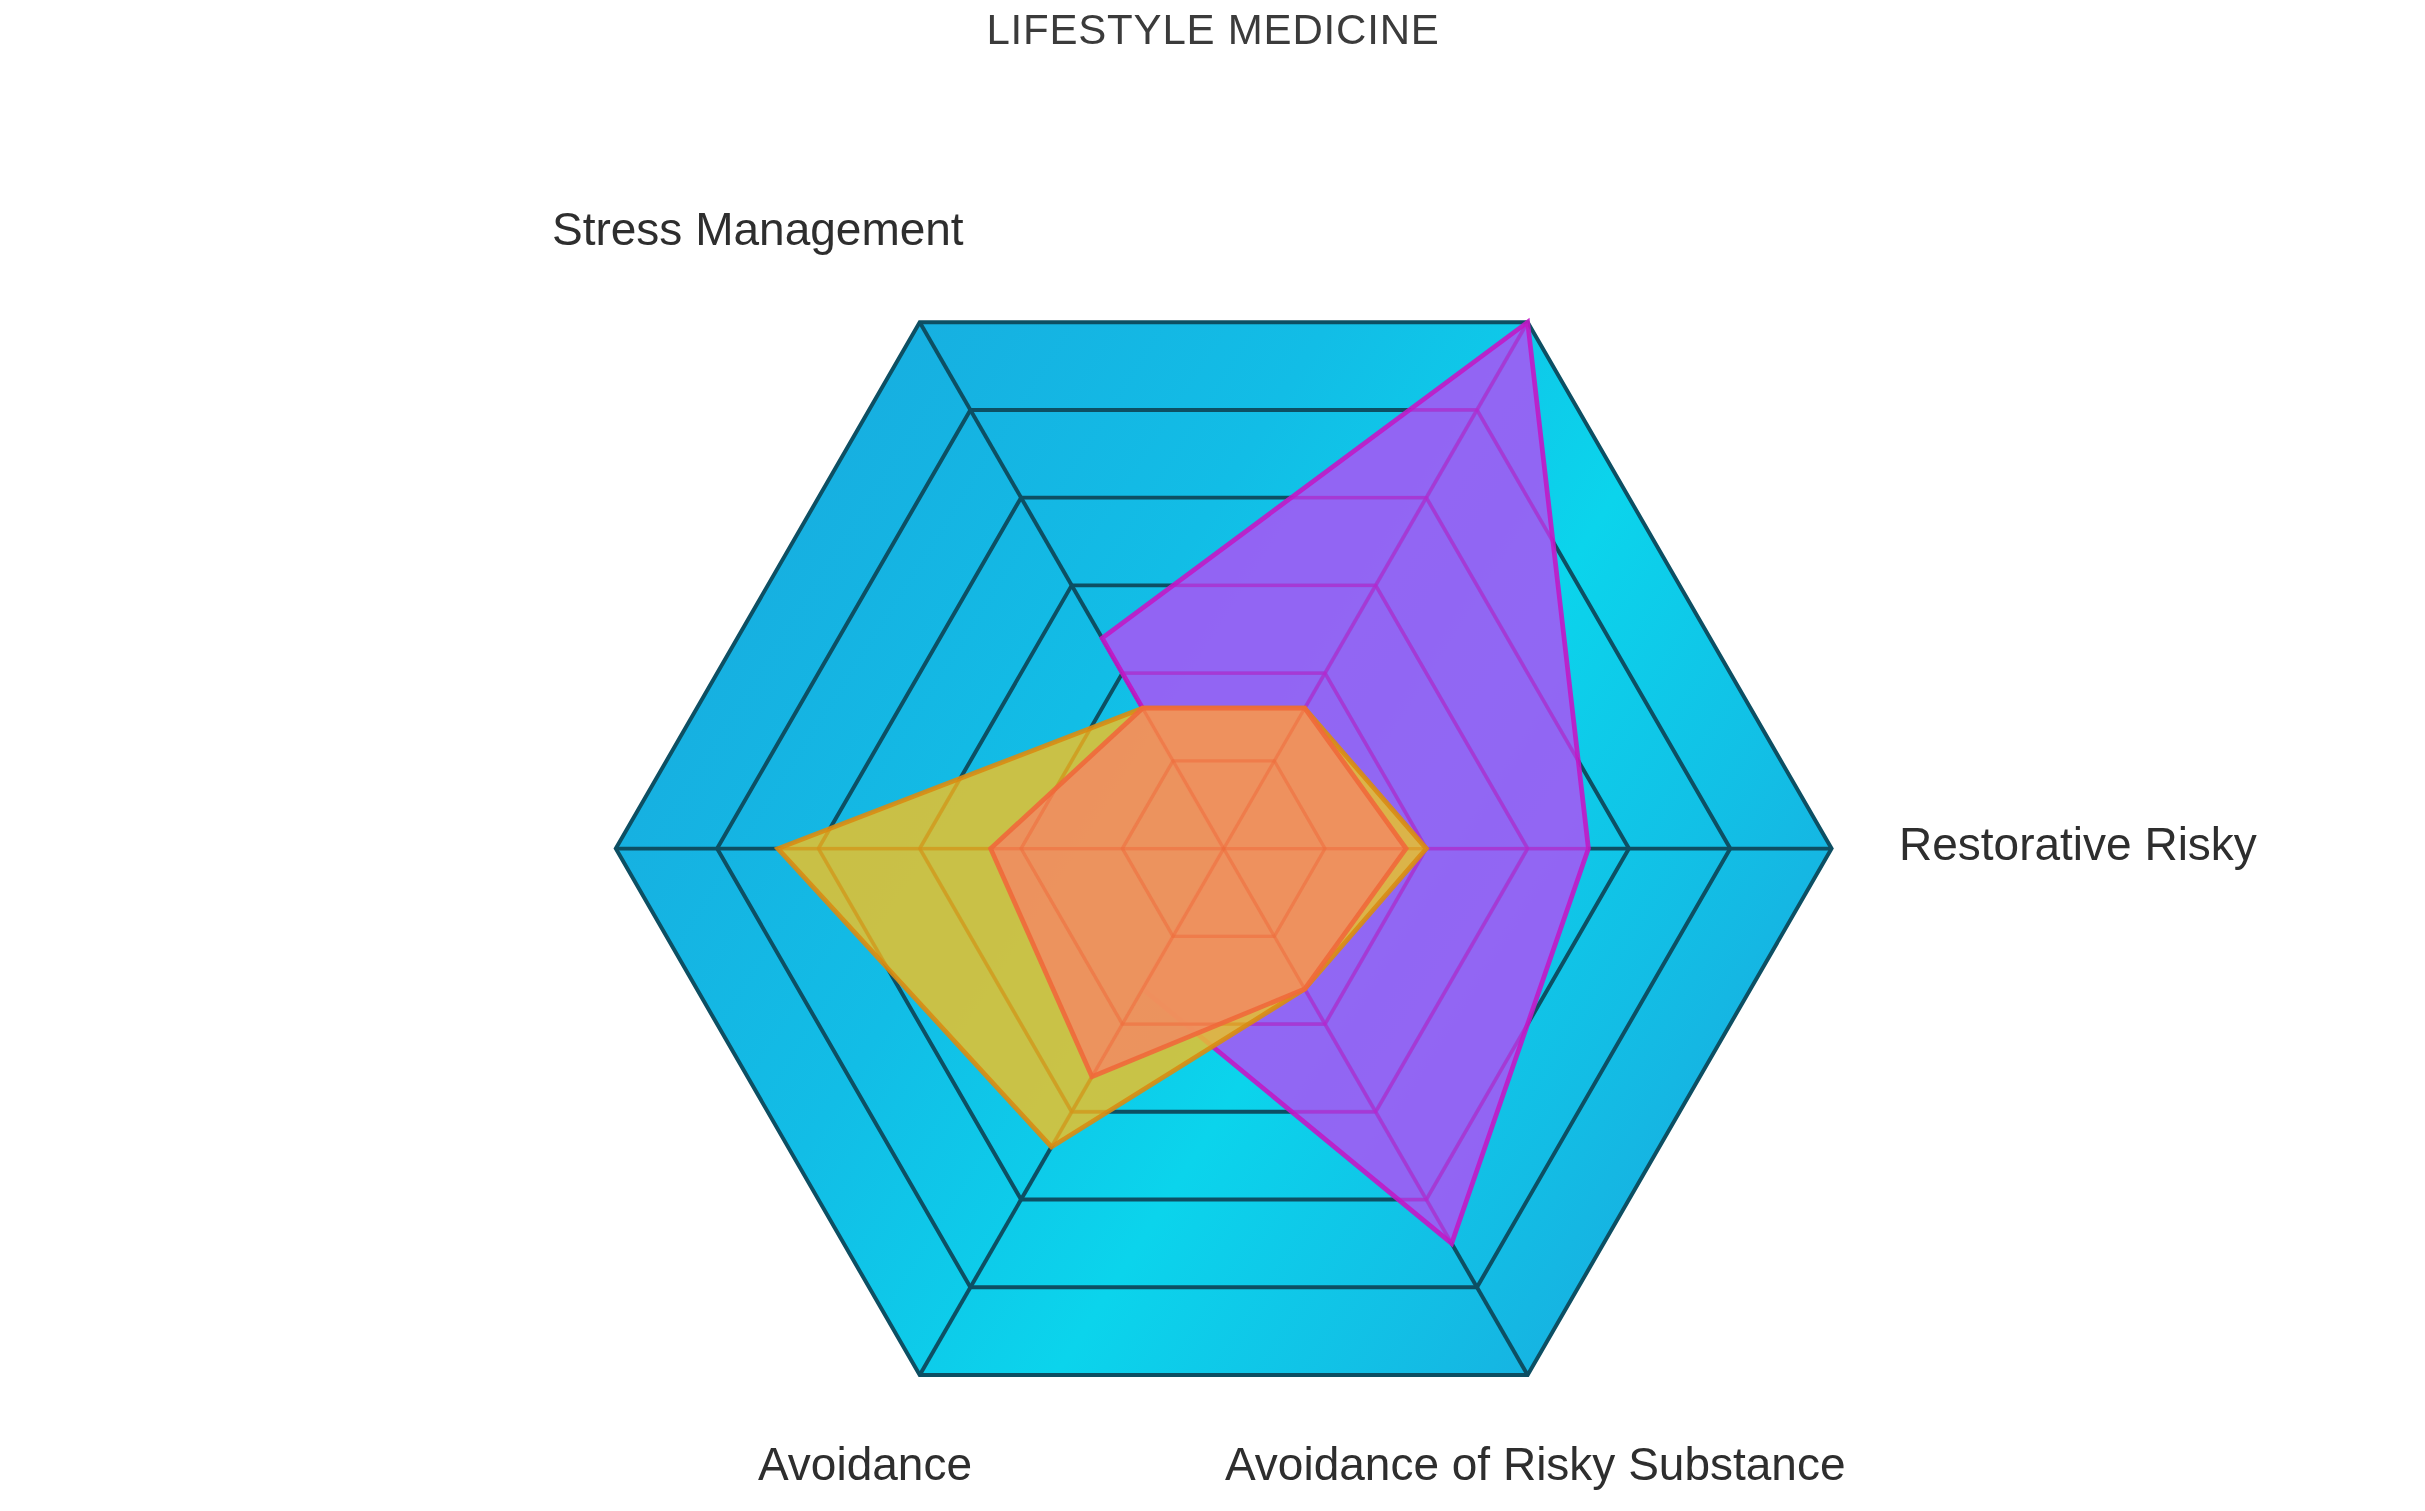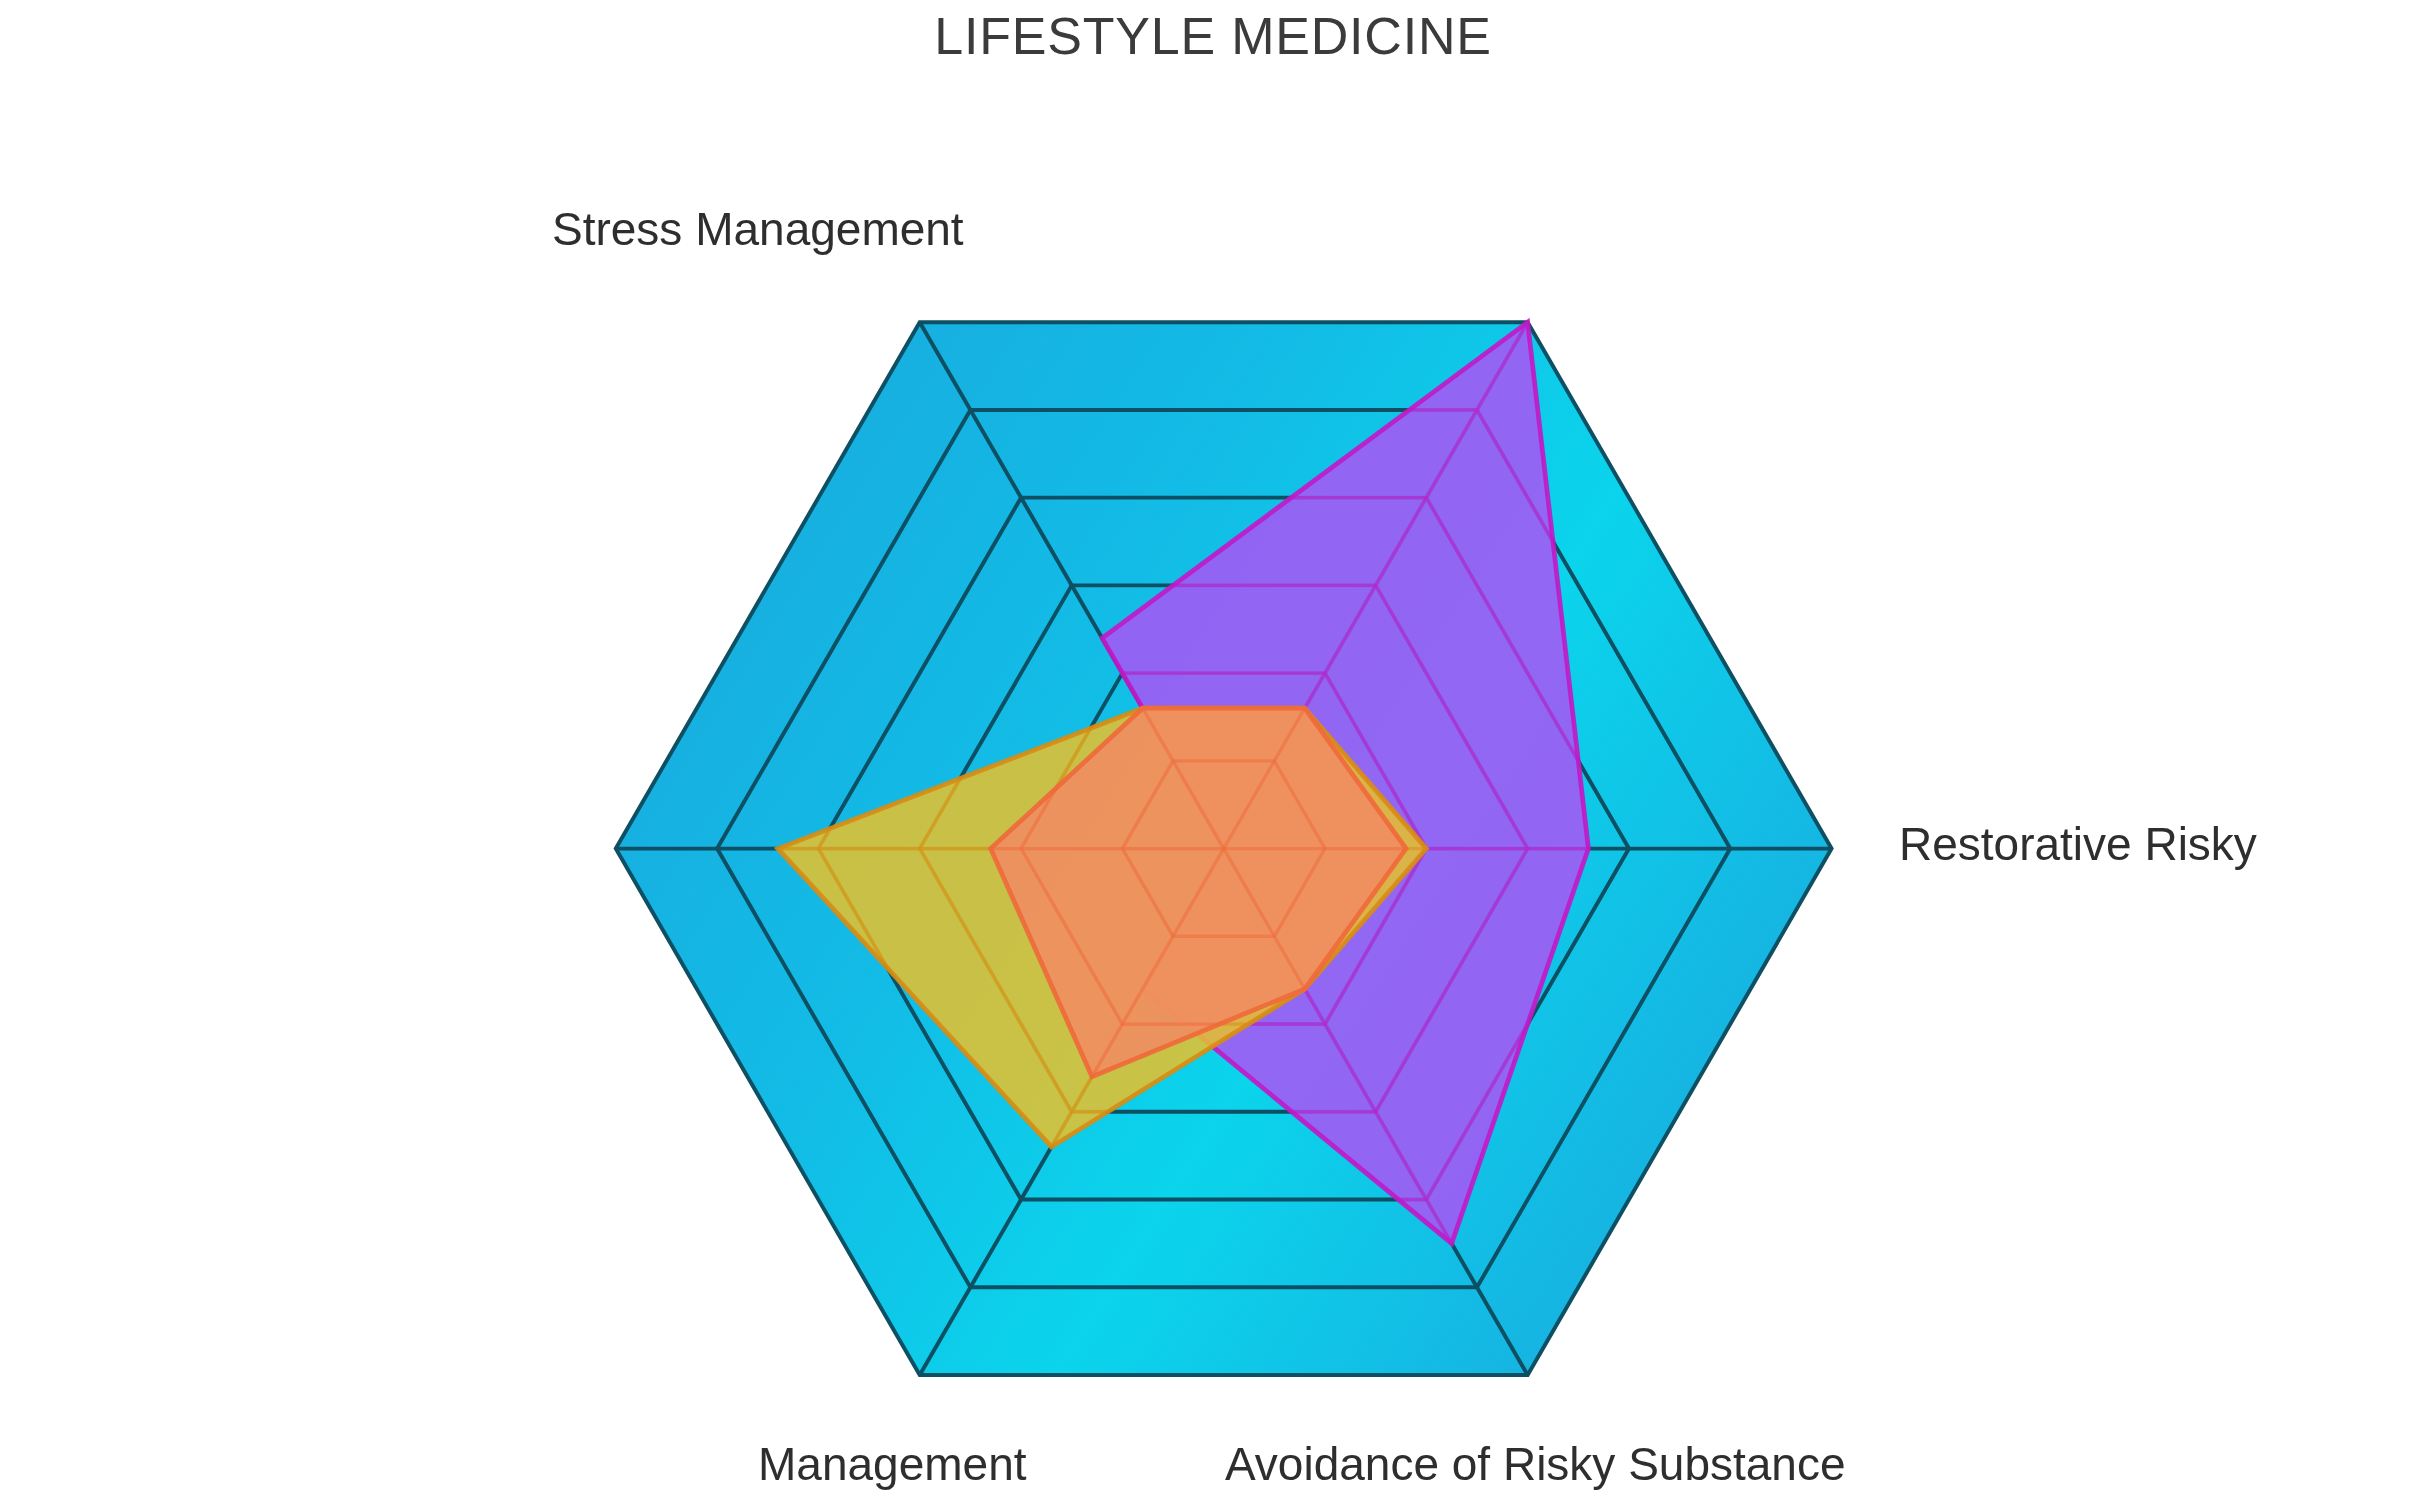--- a/index.html
+++ b/index.html
@@ -24,21 +24,21 @@
     top: 0;
     width: 2426px;
     height: 1512px;
   }
   .chart-title {
     position: absolute;
     left: 0;
     right: 0;
     top: 6.3px;
     text-align: center;
-    font-size: 52px;
+    font-size: 42px;
     letter-spacing: 0.8px;
     color: #3b3b3b;
     font-family: "Liberation Sans", sans-serif;
     font-weight: 400;
   }
   .axis-label {
     position: absolute;
     font-size: 46px;
     color: #2e2e2e;
     white-space: nowrap;
@@ -217,16 +217,16 @@
         <clipPath id="clipS3_5">
           <polygon points="1648.4,894.637997304947 1776.4,1072 1648.4,1249.362002695053 1379.6000000000001,1360.2132543794612 1251.6,1072 1443.6,894.637997304947"></polygon>
         </clipPath>
         <line x1="1546" y1="1072" x2="1161.9999999999995" y2="406.8924898935513" stroke="#f0693a" stroke-width="4" stroke-opacity="0.45" clip-path="url(#clipS3_5)"></line>
       </g>
   </svg>
 
   <div class="axis-label lbl-stress">Stress Management</div>
   <div class="axis-label lbl-sleep">Restorative Risky</div>
   <div class="axis-label lbl-risky">Avoidance of Risky Substance</div>
-  <div class="axis-label lbl-nutrition">Management</div>
+  <div class="axis-label lbl-nutrition">Avoidance</div>
 
 </div>
 
 
 </body></html>

